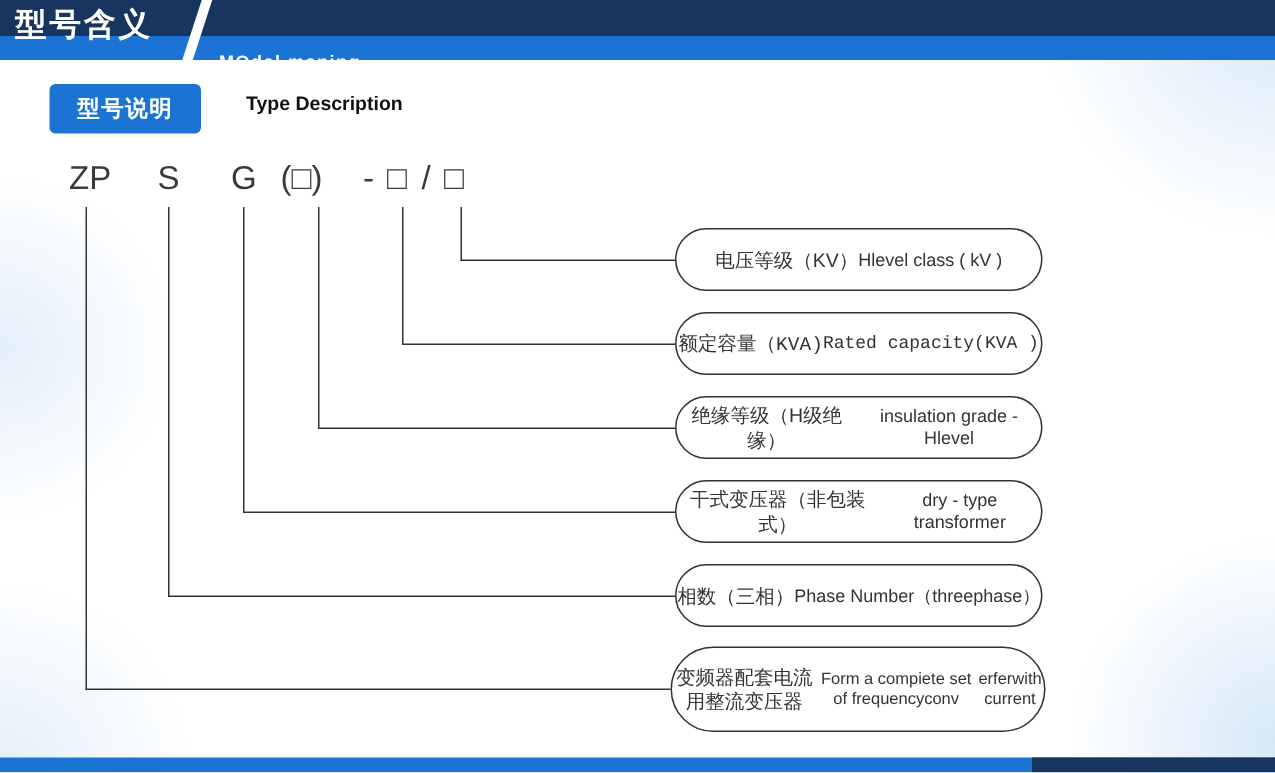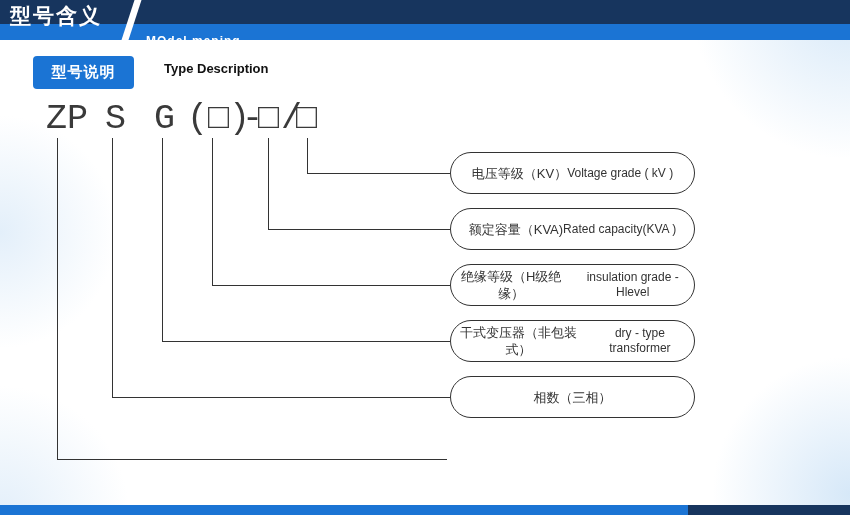--- a/index.html
+++ b/index.html
@@ -43,21 +43,21 @@
     display: flex; align-items: center; justify-content: center; letter-spacing: 1px;
   }
   .section-label {
     position: absolute; top: 61px; left: 143px;
     color: #111111; font-size: 13px; font-weight: bold; margin-left: 21px;
   }
 
   
   .code-part {
     position: absolute; top: 102px;
-    color: #3a3a3a; font-size: 35px; line-height: 34px; font-weight: normal; font-family: Liberation Mono, monospace;
+    color: #3a3a3a; font-size: 22px; line-height: 34px; font-weight: normal;
   }
   .cp0 { left: 46px; }
   .cp1 { left: 105px; }
   .cp2 { left: 154px; }
   .cp3 { left: 187px; }
   .cp4 { left: 242px; }
   .cp5 { left: 258px; }
   .cp6 { left: 281px; }
   .cp7 { left: 296px; }
 
@@ -123,39 +123,45 @@
   <div class="hline" style="left:162px; top:341px; width:288px;"></div>
 
   <div class="vline" style="left:112px; top:138px; height:260px;"></div>
   <div class="hline" style="left:112px; top:397px; width:338px;"></div>
 
   <div class="vline" style="left:57px; top:138px; height:322px;"></div>
   <div class="hline" style="left:57px; top:459px; width:390px;"></div>
 
   <div class="pill" style="top:152px;">
     <div class="cn">电压等级（KV）</div>
-    <div class="en">Voltage grade ( kV )</div>
+    <div class="en">Hlevel class ( kV )</div>
   </div>
 
-  <div class="pill" style="top:208px;">
+  <div class="pill" style="top:208px;font-family:Liberation Mono, monospace;">
     <div class="cn">额定容量（KVA)</div>
     <div class="en">Rated capacity(KVA )</div>
   </div>
 
   <div class="pill" style="top:264px;">
     <div class="cn">绝缘等级（H级绝缘）</div>
     <div class="en">insulation grade - Hlevel</div>
   </div>
 
   <div class="pill" style="top:320px;">
     <div class="cn">干式变压器（非包装式）</div>
     <div class="en">dry - type transformer</div>
   </div>
 
   <div class="pill" style="top:376px;">
     <div class="cn">相数（三相）</div>
+    <div class="en">Phase Number（threephase）</div>
   </div>
 
+  <div class="pill pill-6" style="top:431px;">
+    <div class="cn">变频器配套电流用整流变压器</div>
+    <div class="en">Form a compiete set of frequencyconv</div>
+    <div class="en">erferwith current</div>
+  </div>
 
   <div class="bottom-bar"></div>
   <div class="bottom-bar-dark"></div>
 
 </div>
 
 </body></html>

